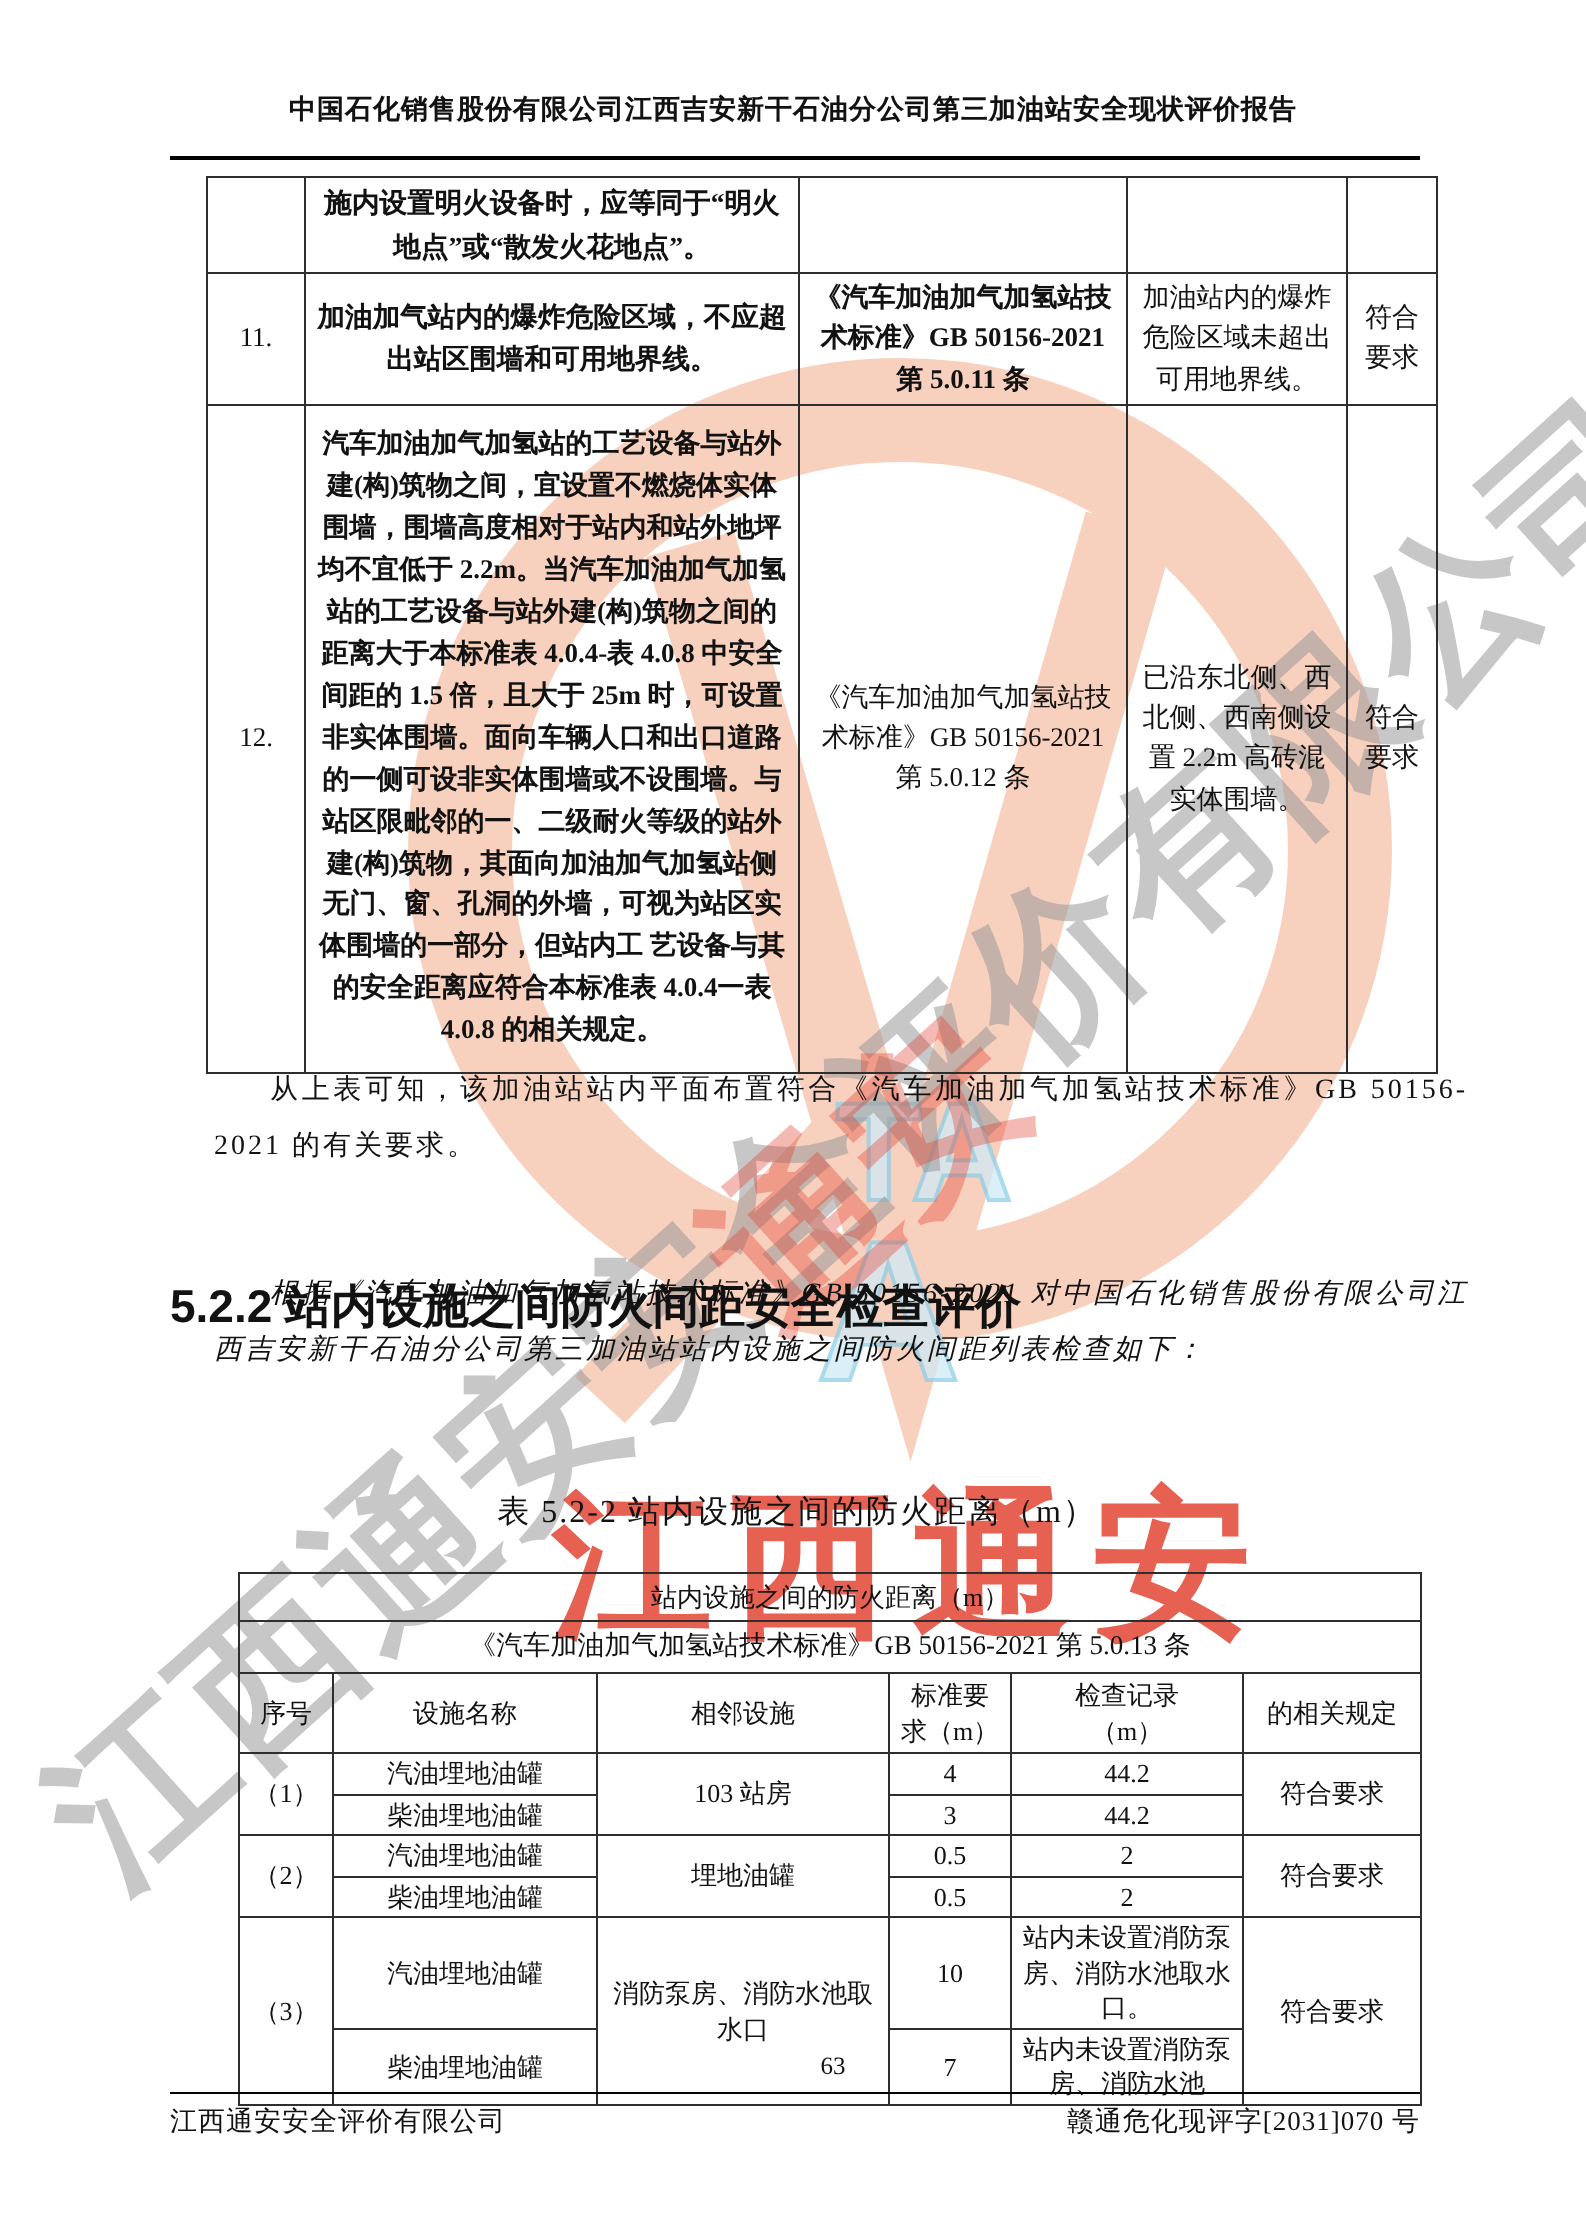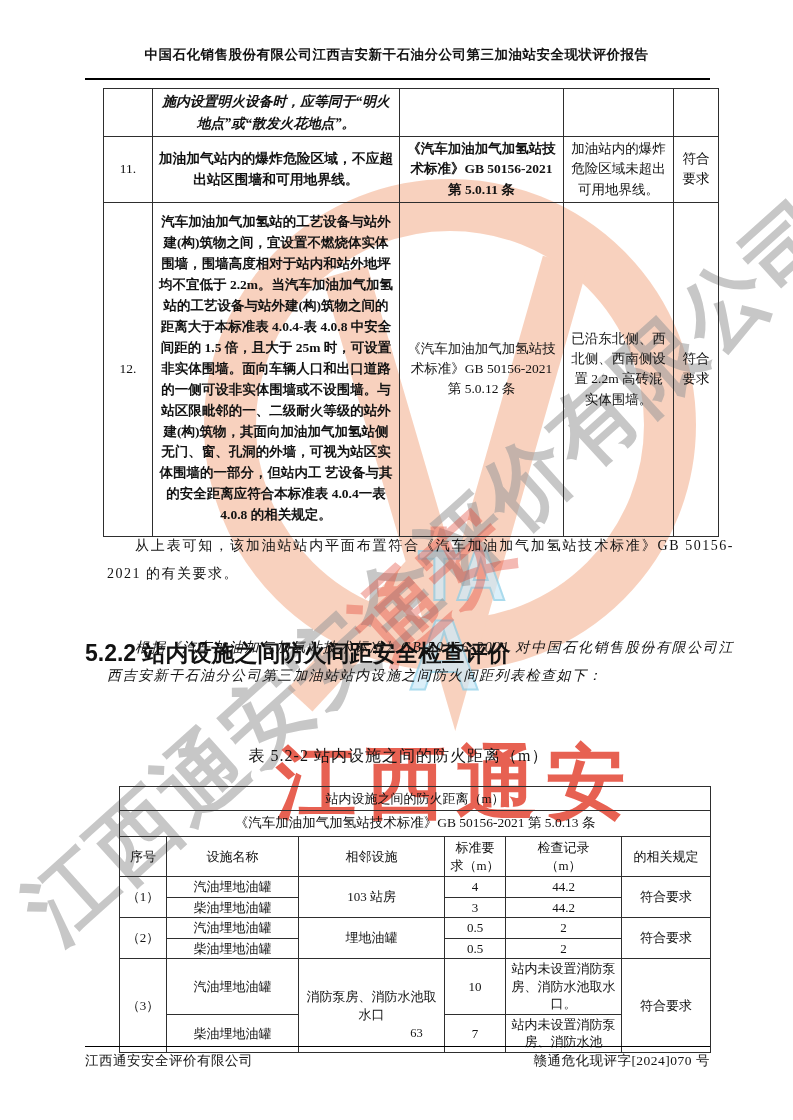--- a/index.html
+++ b/index.html
@@ -84,21 +84,21 @@
 
   <table class="t1">
     <colgroup>
       <col style="width:49px">
         <col style="width:247px">
         <col style="width:164px">
         <col style="width:110px">
         <col style="width:45px">
     </colgroup>
     <tbody>
-        <tr style="height:48px;font-style:italic;">
+        <tr style="height:48px;">
       <td></td>
       <td class="bold big-content">施内设置明火设备时，应等同于“明火地点”或“散发火花地点”。</td>
       <td></td>
       <td></td>
       <td></td>
     </tr>
     <tr style="height:58px;">
       <td>11.</td>
       <td class="bold big-content">加油加气站内的爆炸危险区域，不应超出站区围墙和可用地界线。</td>
       <td class="bold">《汽车加油加气加氢站技术标准》GB 50156-2021 第 5.0.11 条</td>
@@ -188,16 +188,16 @@
       <td>7</td>
       <td>站内未设置消防泵房、消防水池</td>
     </tr>
   </tbody>
     </table>
 
   <div class="page-num">63</div>
   <div class="footer-rule"></div>
   <div class="footer-row">
     <span>江西通安安全评价有限公司</span>
-    <span>赣通危化现评字[2024]070 号</span>
+    <span>赣通危化现评字[2031]070 号</span>
   </div>
 
 </div>
 
 </body></html>

